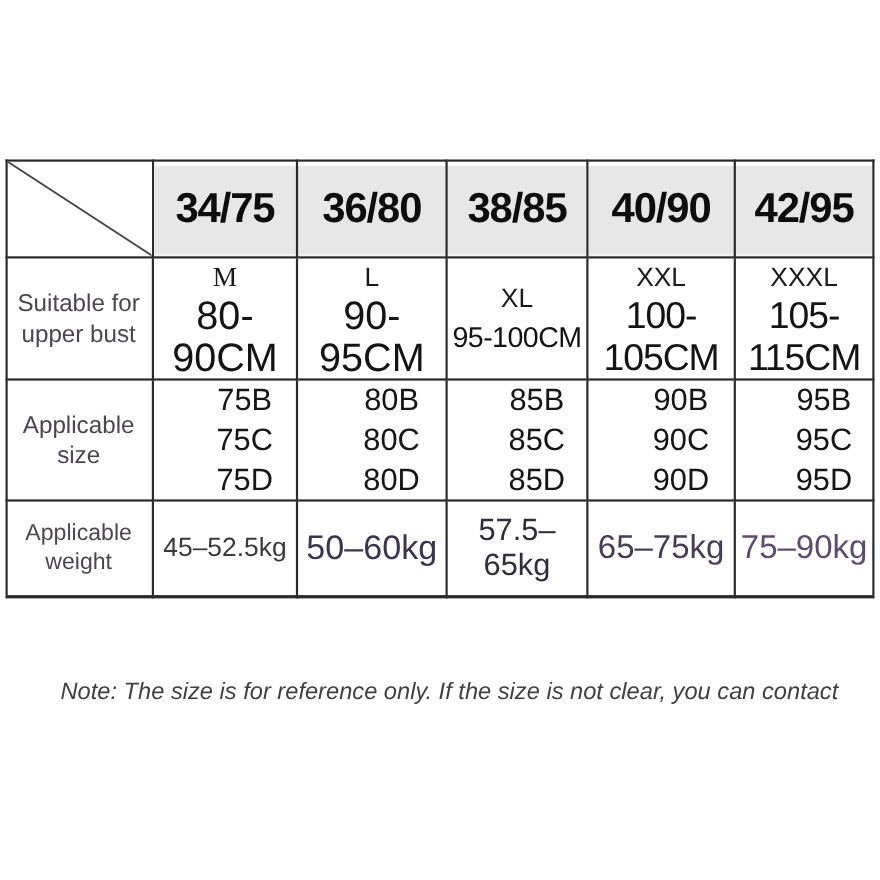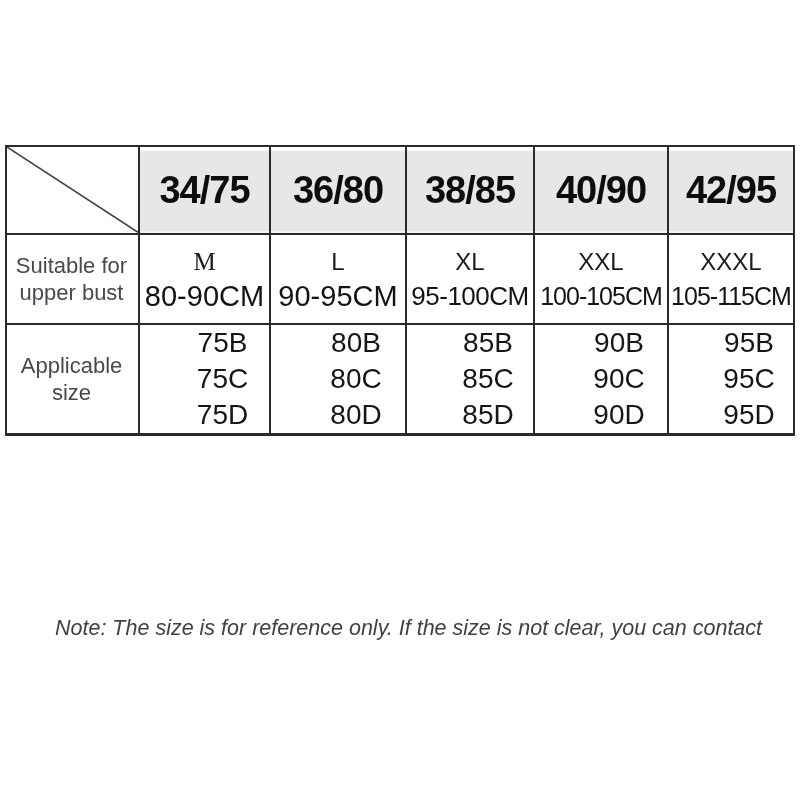--- a/index.html
+++ b/index.html
@@ -57,23 +57,23 @@
     color: #4b4750;
     background: #ffffff;
   }
   td.label-cell.small { font-size: 21px; }
 
   td.data-cell { font-size: 28px; color: #161616; background: #ffffff; }
 
   td.upper-cell { vertical-align: top; padding-top: 3px; }
   .size-letter { display: block; font-size: 24px; line-height: 30px; color: #1a1a1a; }
   .size-letter.serif { font-family: "Liberation Serif", "DejaVu Serif", serif; font-size: 25px; }
-  .bust-range { display: block; font-size: 29px; line-height: 38px; color: #141414; }
+  .bust-range { display: block; font-size: 36px; line-height: 38px; color: #141414; }
   .bust-range.tight  { font-size: 26px; letter-spacing: -0.5px; }
-  .bust-range.tighter { font-size: 25px; letter-spacing: -1px; }
+  .bust-range.tighter { font-size: 34px; letter-spacing: -1px; }
 
   .two-line span { display: block; line-height: 36px; padding-left: 36px; }
 
   td.weight-0 { font-size: 24px; color: #3a3a3a; }
   td.weight-1 { font-size: 31px; color: #3b3550; }
   td.weight-2 { font-size: 28px; color: #2f2d3a; }
   td.weight-3 { font-size: 30px; color: #473d57; }
   td.weight-4 { font-size: 30px; color: #5e4b73; }
 
   .note {
@@ -159,20 +159,28 @@
       <td class="data-cell two-line">
         <span>90B</span>
         <span>90C 90D</span>
       </td>
       <td class="data-cell two-line">
         <span>95B</span>
         <span>95C 95D</span>
       </td>
     </tr>
 
+    <tr class="row-weight">
+      <td class="label-cell small">Applicable weight</td>
+      <td class="data-cell weight-0">45–52.5kg</td>
+      <td class="data-cell weight-1">50–60kg</td>
+      <td class="data-cell weight-2">57.5–65kg</td>
+      <td class="data-cell weight-3">65–75kg</td>
+      <td class="data-cell weight-4">75–90kg</td>
+    </tr>
   </tbody>
     </table>
 
   <div class="note">
     <span class="note-line-1">Note: The size is for reference only. If the size is not clear, you can contact</span>
   </div>
 
 </div>
 
 </body></html>

